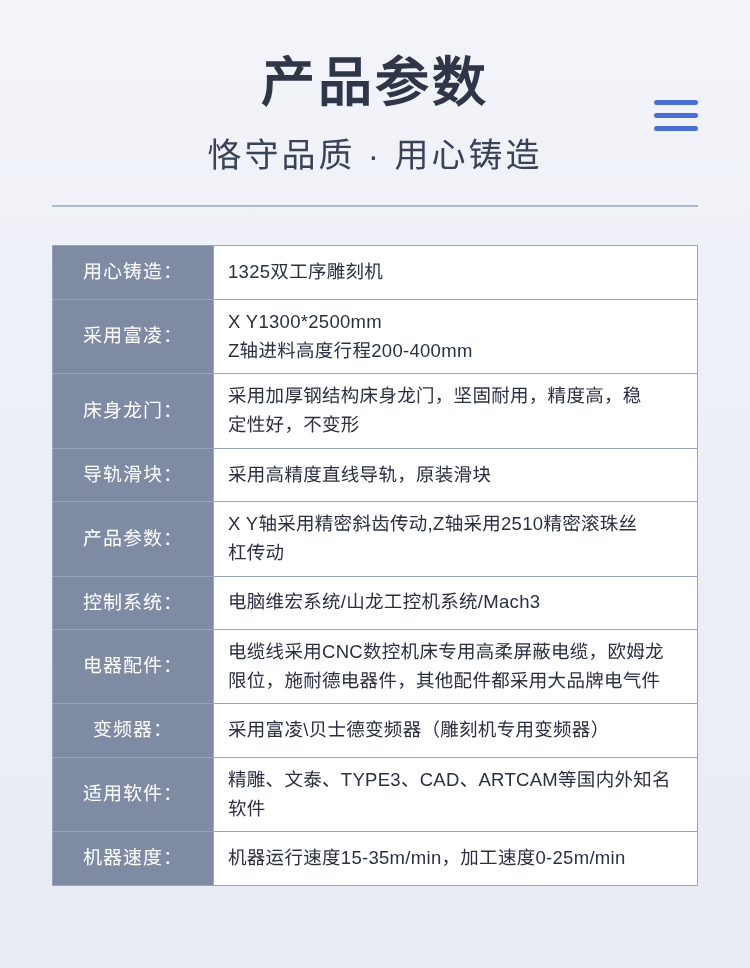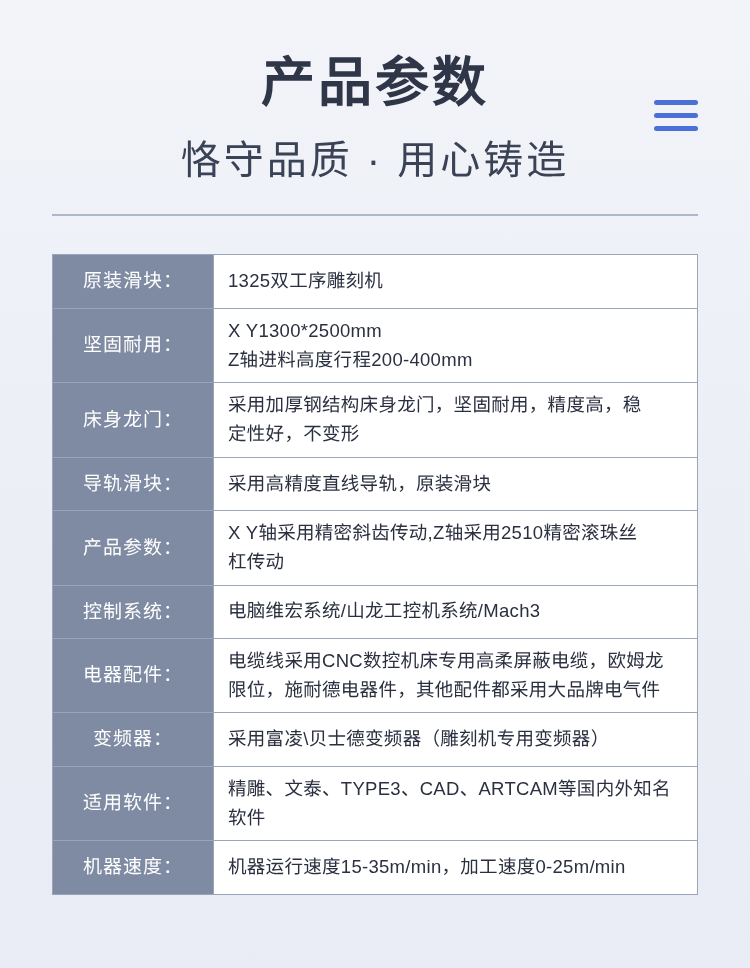--- a/index.html
+++ b/index.html
@@ -30,21 +30,21 @@
   }
   .title {
     font-size: 54px;
     font-weight: bold;
     letter-spacing: 3px;
     color: #2f3648;
     line-height: 1.12;
     margin: 0;
   }
   .subtitle {
-    font-size: 40px;
+    font-size: 34px;
     color: #3a4256;
     letter-spacing: 3px;
     margin: 16px 0 0 0;
     font-weight: normal;
   }
   .hamburger {
     position: absolute;
     right: 52px;
     top: 100px;
     width: 44px;
@@ -118,27 +118,27 @@
       <span></span>
       <span></span>
     </div>
   </div>
 
   <div class="divider"></div>
 
   <table class="spec-table">
     <tbody>
       <tr>
-        <td class="spec-label">原装滑块：</td>
+        <td class="spec-label">用心铸造：</td>
         <td class="spec-value">
           <span class="line">1325双工序雕刻机</span>
         </td>
       </tr>
       <tr>
-        <td class="spec-label">坚固耐用：</td>
+        <td class="spec-label">采用富凌：</td>
         <td class="spec-value">
           <span class="line">X Y1300*2500mm</span>
           <span class="line">Z轴进料高度行程200-400mm</span>
         </td>
       </tr>
       <tr>
         <td class="spec-label">床身龙门：</td>
         <td class="spec-value">
           <span class="line">采用加厚钢结构床身龙门，坚固耐用，精度高，稳</span>
           <span class="line">定性好，不变形</span>

